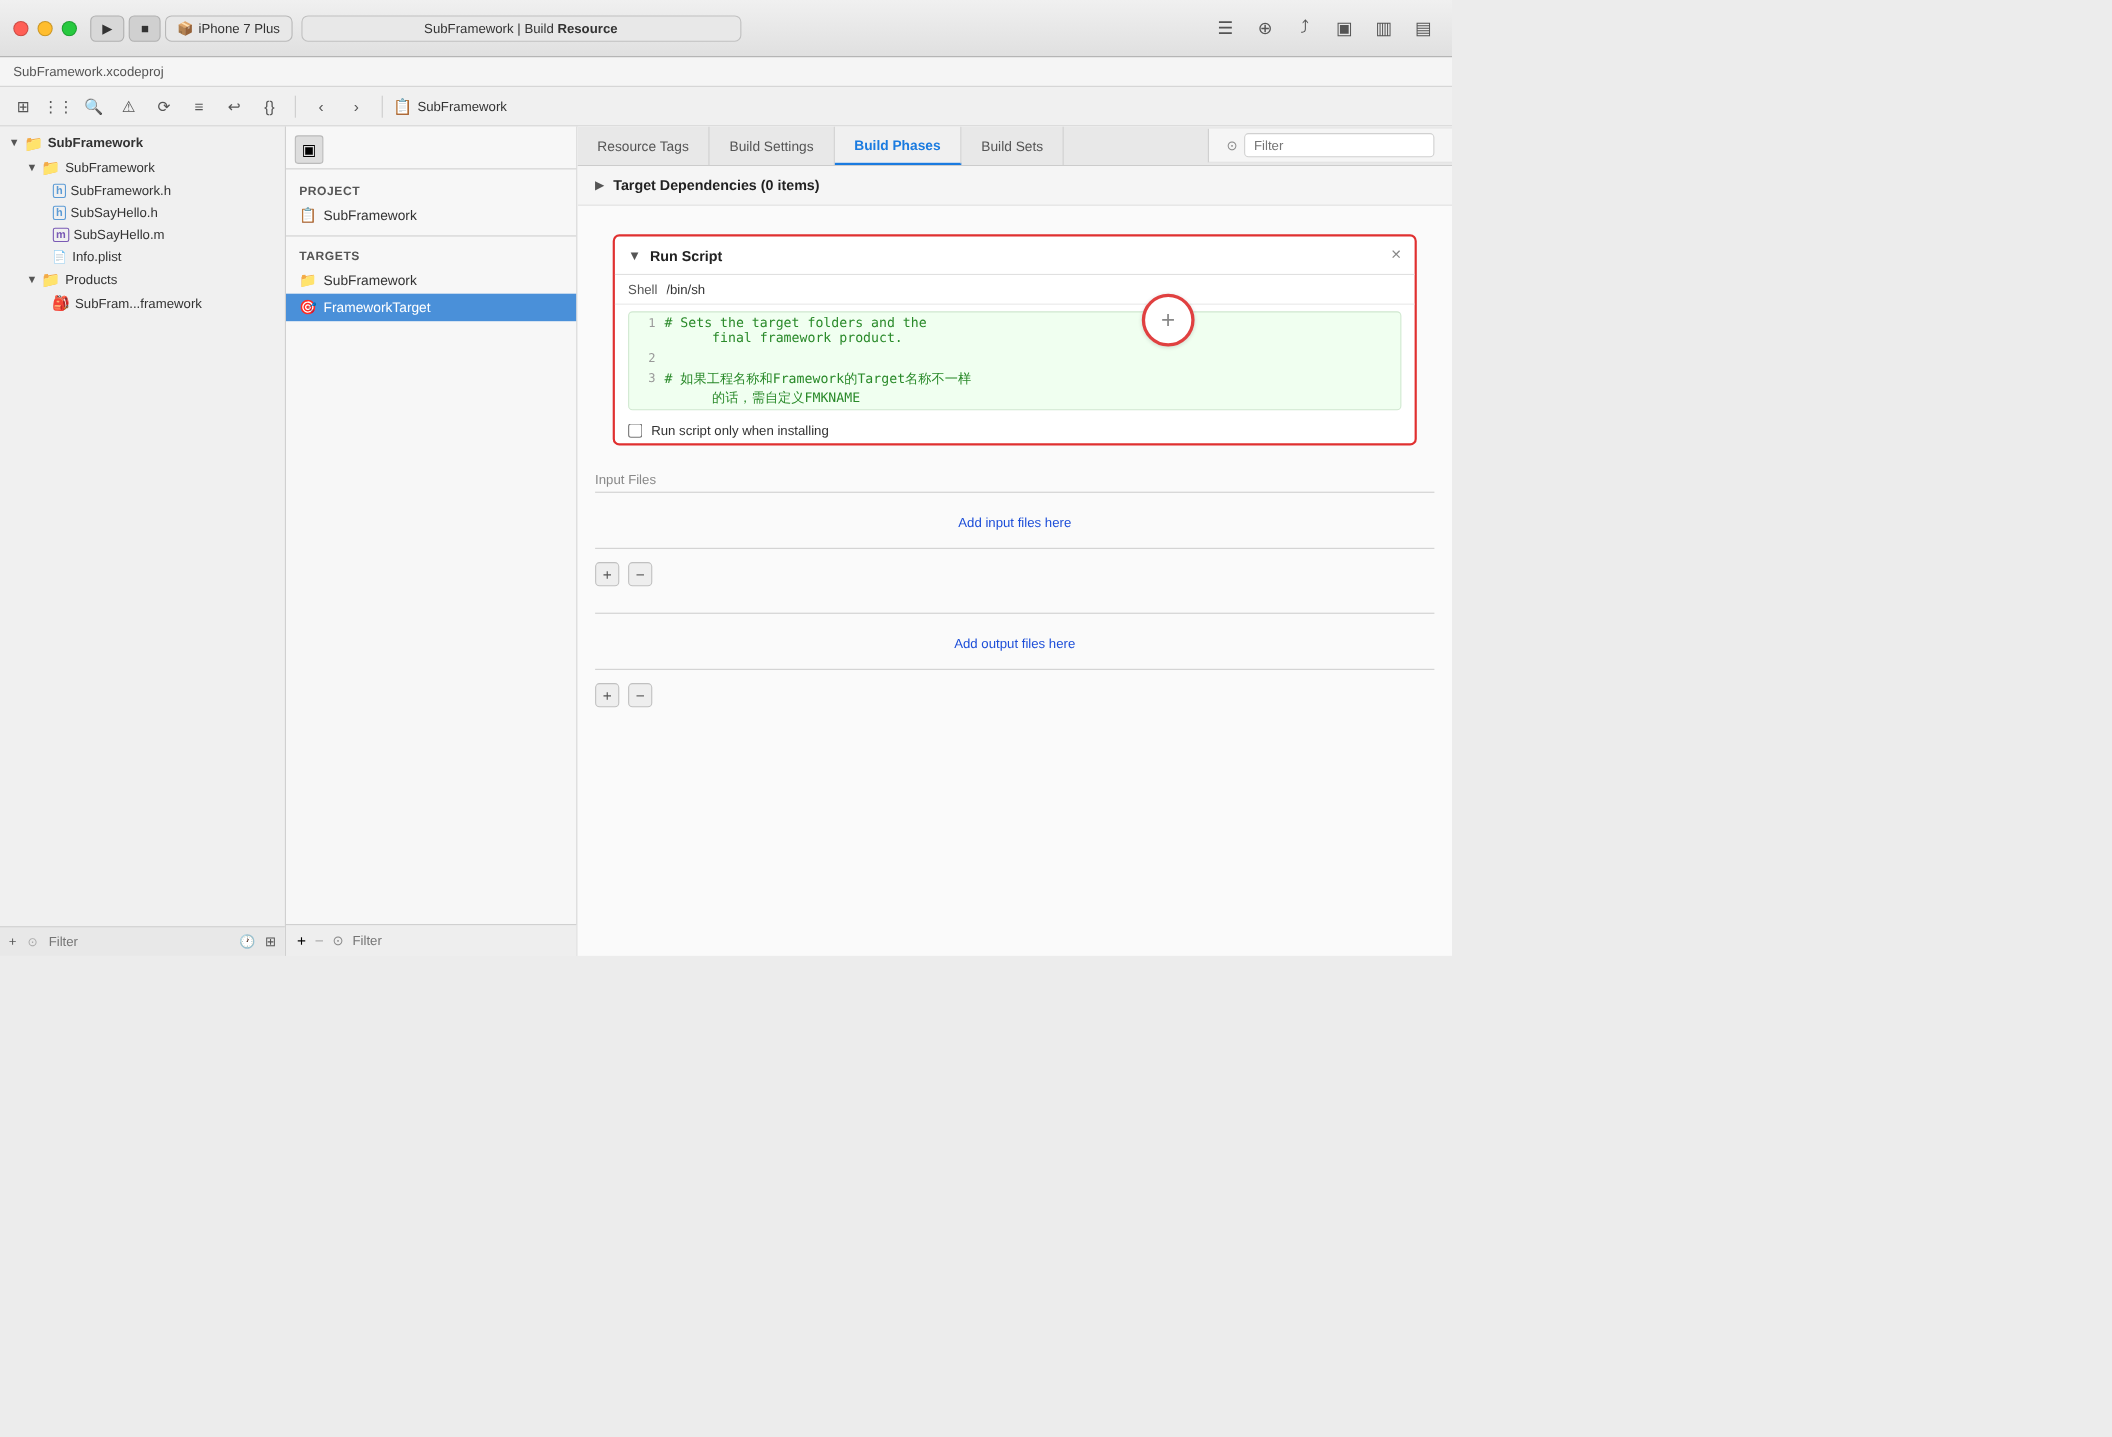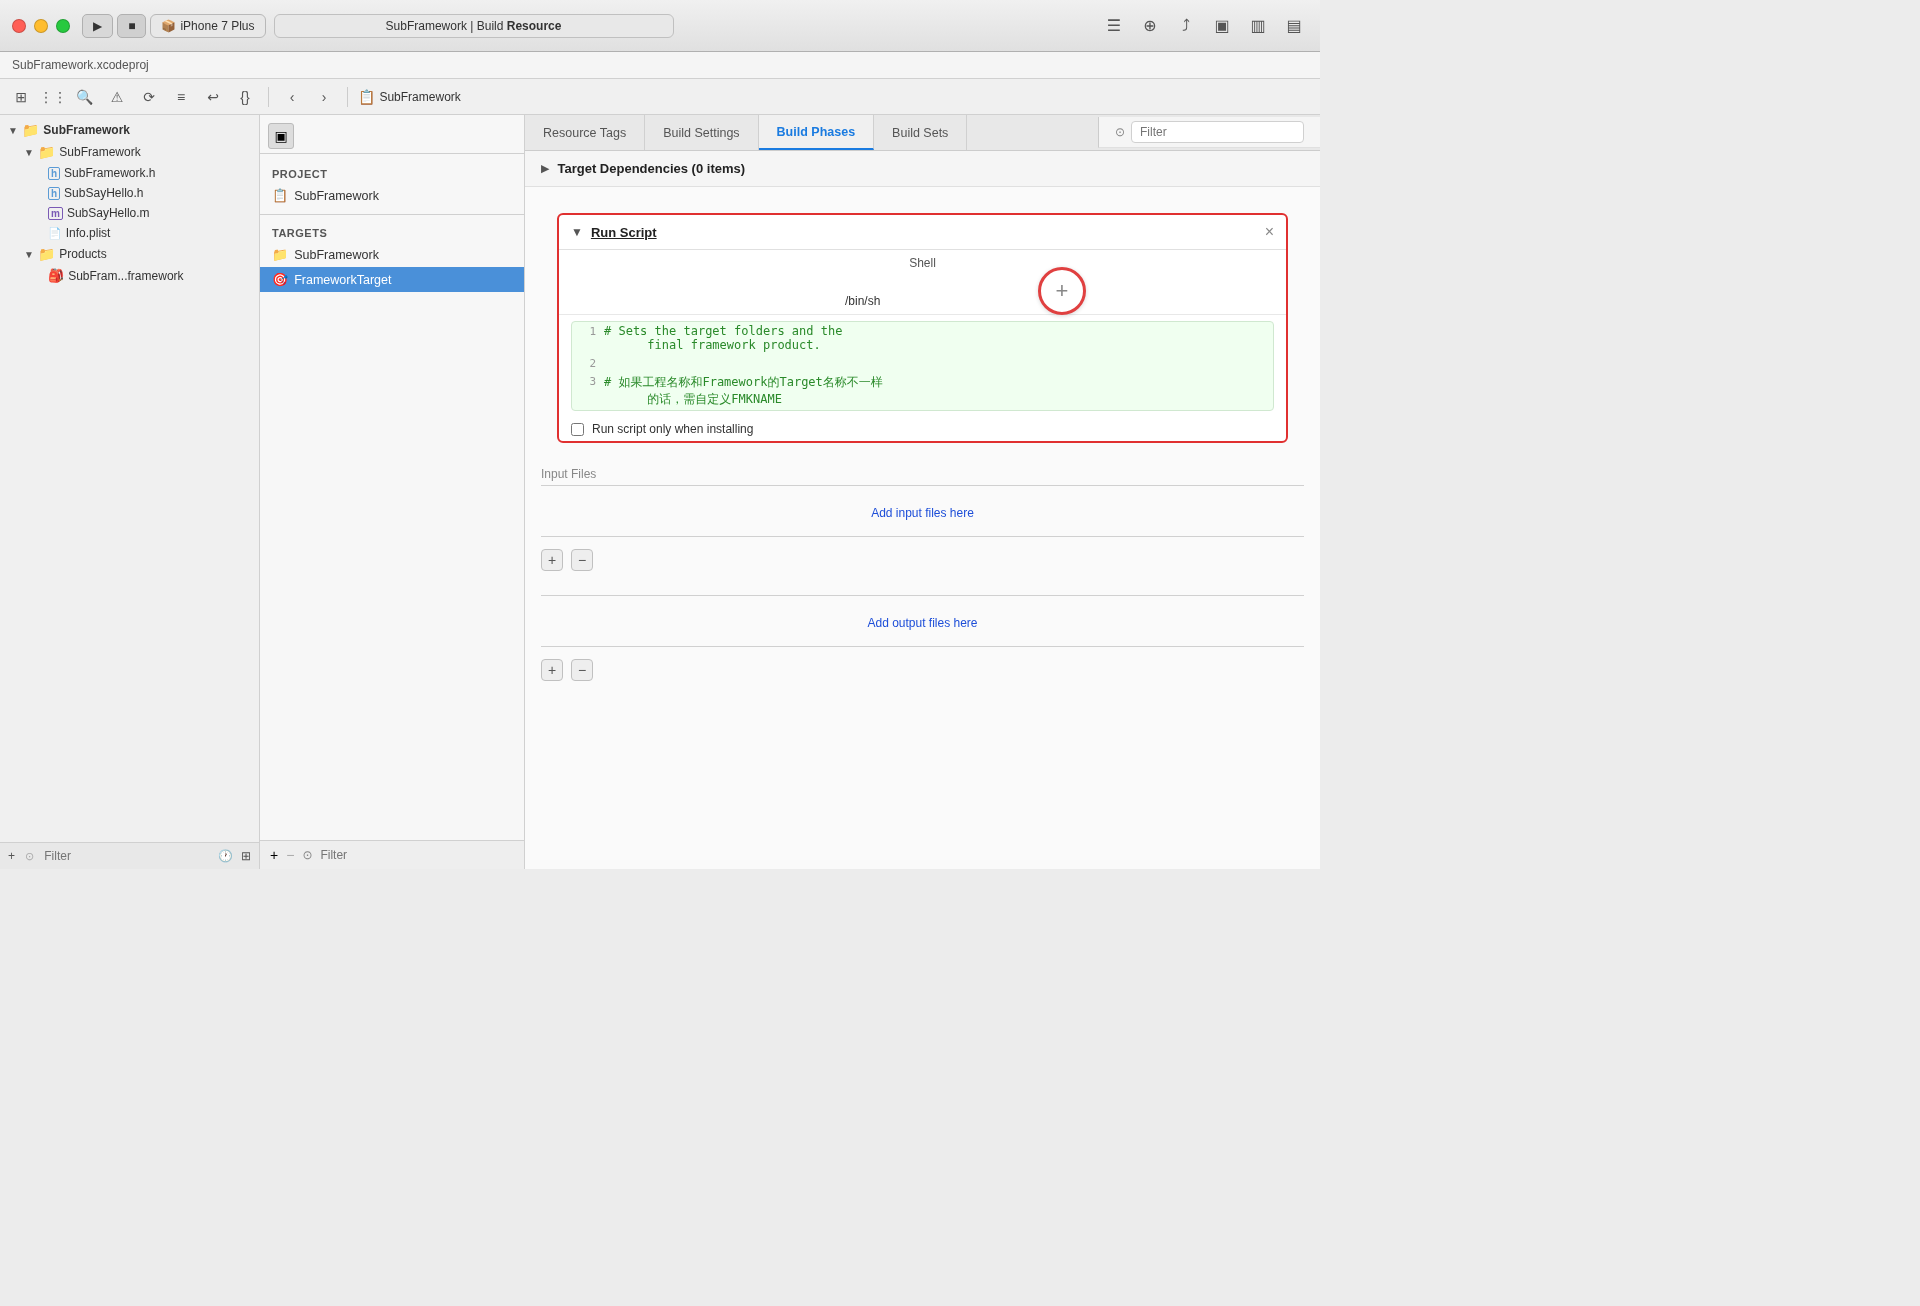--- a/index.html
+++ b/index.html
@@ -335,37 +335,35 @@
       display: flex;
       align-items: center;
       padding: 8px 12px;
       gap: 8px;
       border-bottom: 1px solid #e0e0e0;
     }
     .run-script-title {
       font-size: 13px;
       font-weight: 700;
       color: #222;
-      text-decoration: underline;
     }
     .run-script-close {
       margin-left: auto;
       font-size: 16px;
       color: #888;
       cursor: pointer;
     }
 
     
     .shell-row {
       display: flex;
       align-items: center;
       padding: 6px 12px;
       border-bottom: 1px solid #e8e8e8;
-      gap: 24px;
-      flex-direction: column;
+      gap: 8px;
     }
     .shell-label { font-size: 12px; color: #555; }
     .shell-input {
       flex: 1;
       border: none;
       background: transparent;
       font-size: 12px;
       color: #333;
       outline: none;
     }

